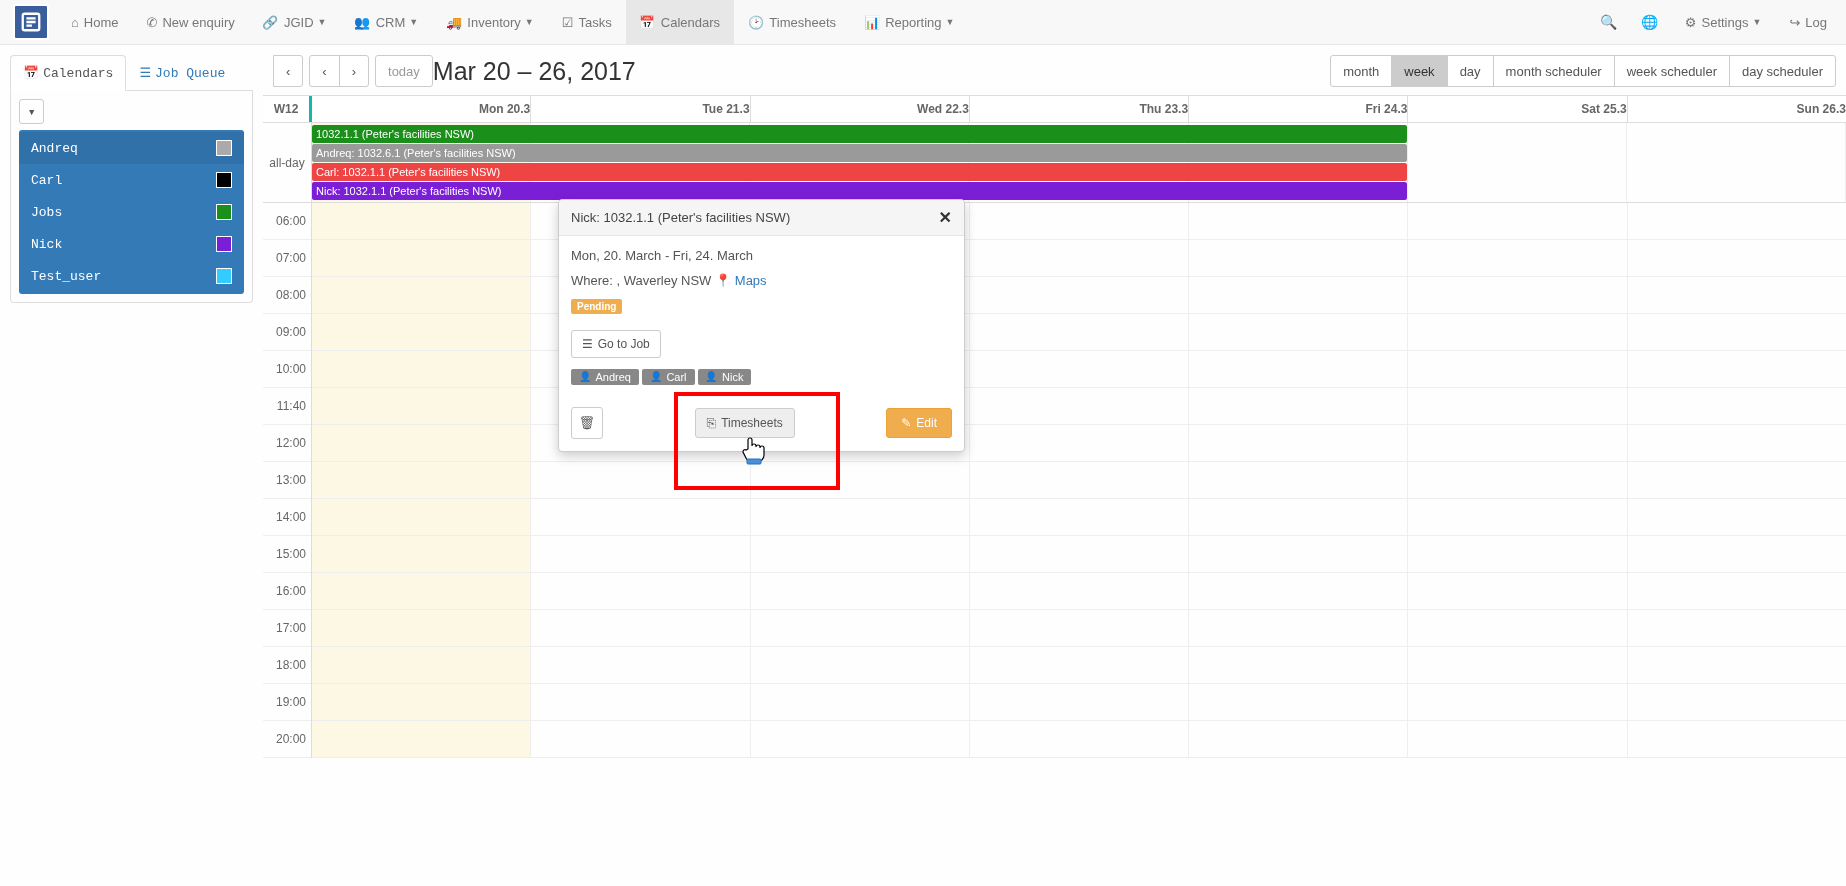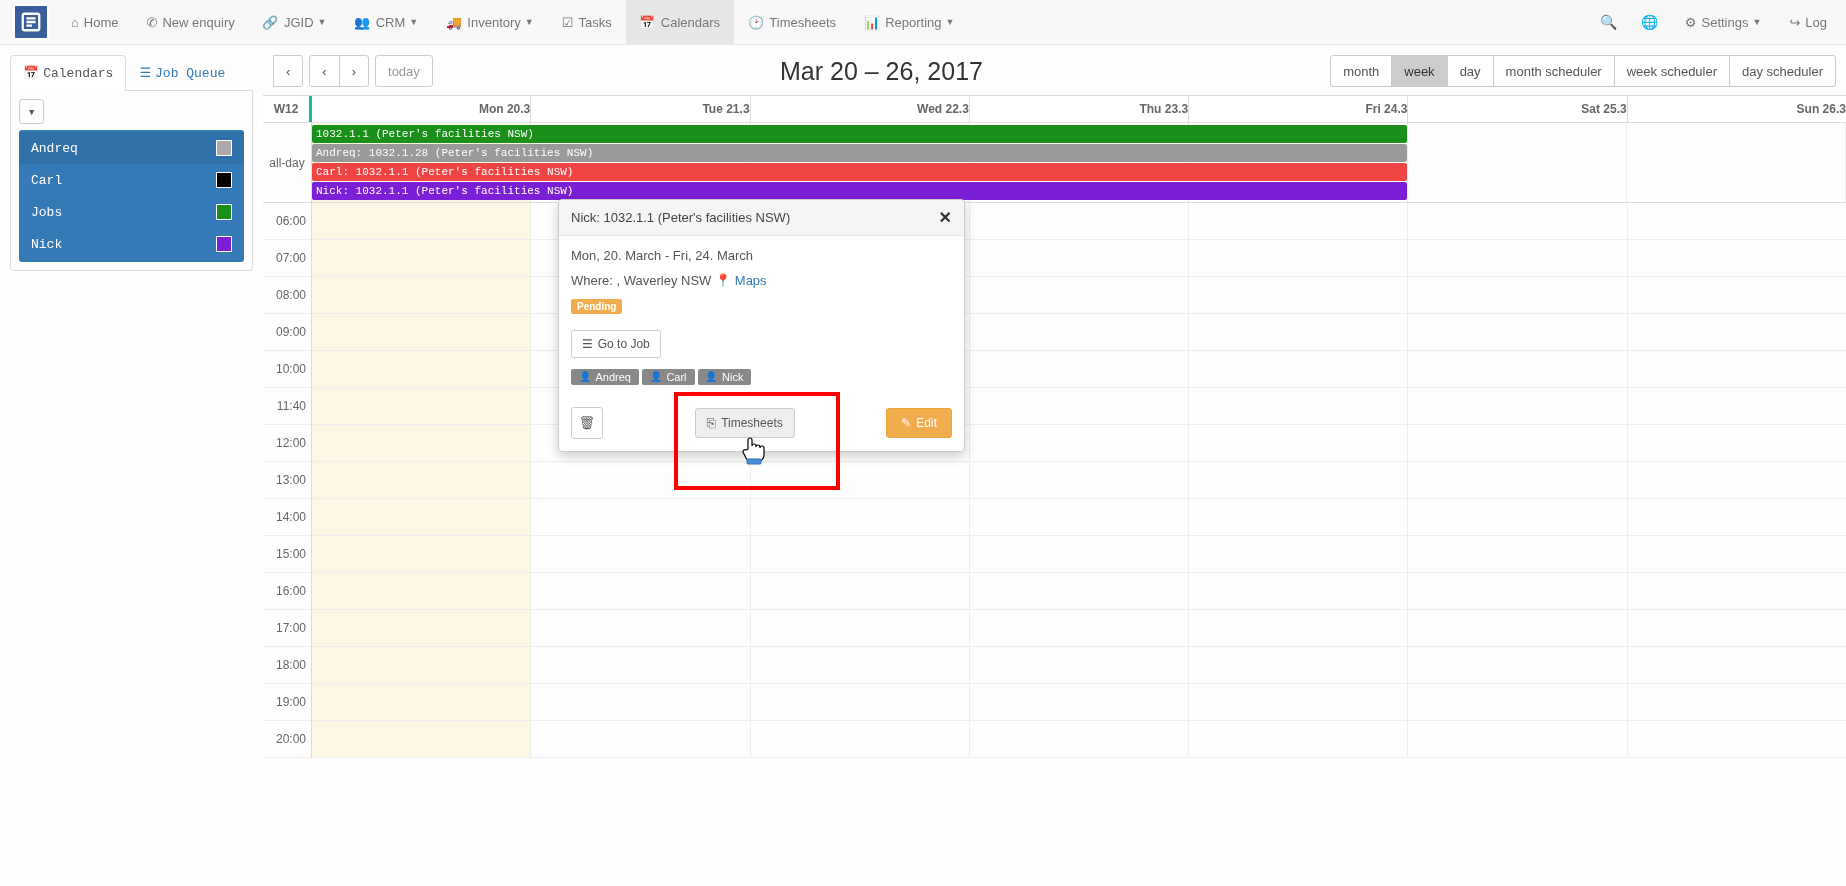--- a/index.html
+++ b/index.html
@@ -37,37 +37,37 @@
 .cal-swatch { width:16px; height:16px; border:1px solid #fff;}
 
 
 .caltoolbar { display:flex; align-items:center; padding:0 10px 8px 10px;}
 .btn { display:inline-flex; align-items:center; justify-content:center; border:1px solid #ccc; background:#fff; color:#555; font-size:13px; border-radius:3px; height:32px; padding:0 12px; cursor:pointer;}
 .btn-group { display:inline-flex; }
 .btn-group .btn { border-radius:0; margin-left:-1px;}
 .btn-group .btn:first-child { border-radius:3px 0 0 3px; margin-left:0;}
 .btn-group .btn:last-child { border-radius:0 3px 3px 0;}
 .btn.active { background:#ccc; color:#333; }
-.caltitle { flex:1; text-align:center; font-size:25px; color:#333; font-weight:400;}
+.caltitle { flex:1; font-size:25px; color:#333; font-weight:400;}
 
 
 .calwrap { border-top:1px solid #ddd; position:relative; }
 .dayheaders { display:flex; border-bottom:1px solid #ddd; background:#fff;}
 .wkcell { width:49px; min-width:49px; text-align:center; padding:6px 0; font-size:12px; color:#666; font-weight:bold; border-right:3px solid #14b8a6;}
 .daycell { flex:1; text-align:right; padding:6px 0; font-size:12px; color:#666; font-weight:bold; border-right:1px solid #ddd;}
 .daycell:last-child{border-right:none;}
 
 .alldayrow { display:flex; border-bottom:1px solid #ddd; min-height:80px;}
 .alldaylabel { width:49px; min-width:49px; display:flex; align-items:center; justify-content:center; font-size:12px; color:#666; border-right:1px solid #ddd;}
 .alldaygrid { flex:1; position:relative; display:flex;}
 .alldaycol { flex:1; border-right:1px solid #eee;}
 .alldaycol.today { background:#fcf8e3;}
 .alldaycol:last-child{border-right:none;}
 .alldayevents { position:absolute; inset:2px 0 2px 0; }
-.adev { position:absolute; height:18px; line-height:18px; font-size:11px; color:#fff; padding:0 4px; border-radius:2px; overflow:hidden; white-space:nowrap; text-overflow:ellipsis;font-family:Liberation Mono, monospace;}
+.adev { position:absolute; height:18px; line-height:18px; font-size:11px; color:#fff; padding:0 4px; border-radius:2px; overflow:hidden; white-space:nowrap; text-overflow:ellipsis;}
 
 .timegrid { display:flex; }
 .timelabels { width:49px; min-width:49px; border-right:1px solid #ddd;}
 .timerow { height:37px; border-bottom:1px solid #eee; text-align:right; padding-right:5px; font-size:12px; color:#666; line-height:37px;}
 .timecols { flex:1; display:flex; position:relative;}
 .timecol { flex:1; border-right:1px solid #eee;}
 .timecol .slot { height:37px; border-bottom:1px solid #eee;}
 .timecol.today { background:#fcf8e3;}
 .timecol:last-child{border-right:none;}
 
@@ -182,20 +182,24 @@
             <span class="cal-swatch" style="background:#000000"></span>
           </div>
           <div class="cal-row">
             <span>Jobs</span>
             <span class="cal-swatch" style="background:#1a8f1a"></span>
           </div>
           <div class="cal-row">
             <span>Nick</span>
             <span class="cal-swatch" style="background:#7b1fd6"></span>
           </div>
+          <div class="cal-row">
+            <span>Test_user</span>
+            <span class="cal-swatch" style="background:#33ccff"></span>
+          </div>
         </div>
     </div>
   </div>
 
   <div class="main">
     <div class="caltoolbar">
       <div class="btn-group" style="margin-right:6px;">
         <div class="btn">
             <span>‹</span>
           </div>
@@ -236,21 +240,21 @@
         <div class="alldaygrid" id="alldaygrid">
           <div class="alldaycol today"></div>
             <div class="alldaycol"></div>
             <div class="alldaycol"></div>
             <div class="alldaycol"></div>
             <div class="alldaycol"></div>
             <div class="alldaycol"></div>
             <div class="alldaycol"></div>
             <div class="alldayevents" id="alldayevents">
               <div class="adev" style="background: rgb(26, 143, 26); left: 0%; width: 71.4%; top: 0px;">1032.1.1 (Peter's facilities NSW)</div>
-              <div class="adev" style="background: rgb(154, 154, 154); left: 0%; width: 71.4%; top: 19px;">Andreq: 1032.1.28 (Peter's facilities NSW)</div>
+              <div class="adev" style="background: rgb(154, 154, 154); left: 0%; width: 71.4%; top: 19px;">Andreq: 1032.6.1 (Peter's facilities NSW)</div>
               <div class="adev" style="background: #ef4444; left: 0%; width: 71.4%; top: 38px;">Carl: 1032.1.1 (Peter's facilities NSW)</div>
               <div class="adev" style="background: rgb(123, 31, 214); left: 0%; width: 71.4%; top: 57px;">Nick: 1032.1.1 (Peter's facilities NSW)</div>
             </div>
         </div>
       </div>
       <div class="timegrid">
         <div class="timelabels" id="timelabels">
             <div class="timerow">06:00</div>
             <div class="timerow">07:00</div>
             <div class="timerow">08:00</div>

